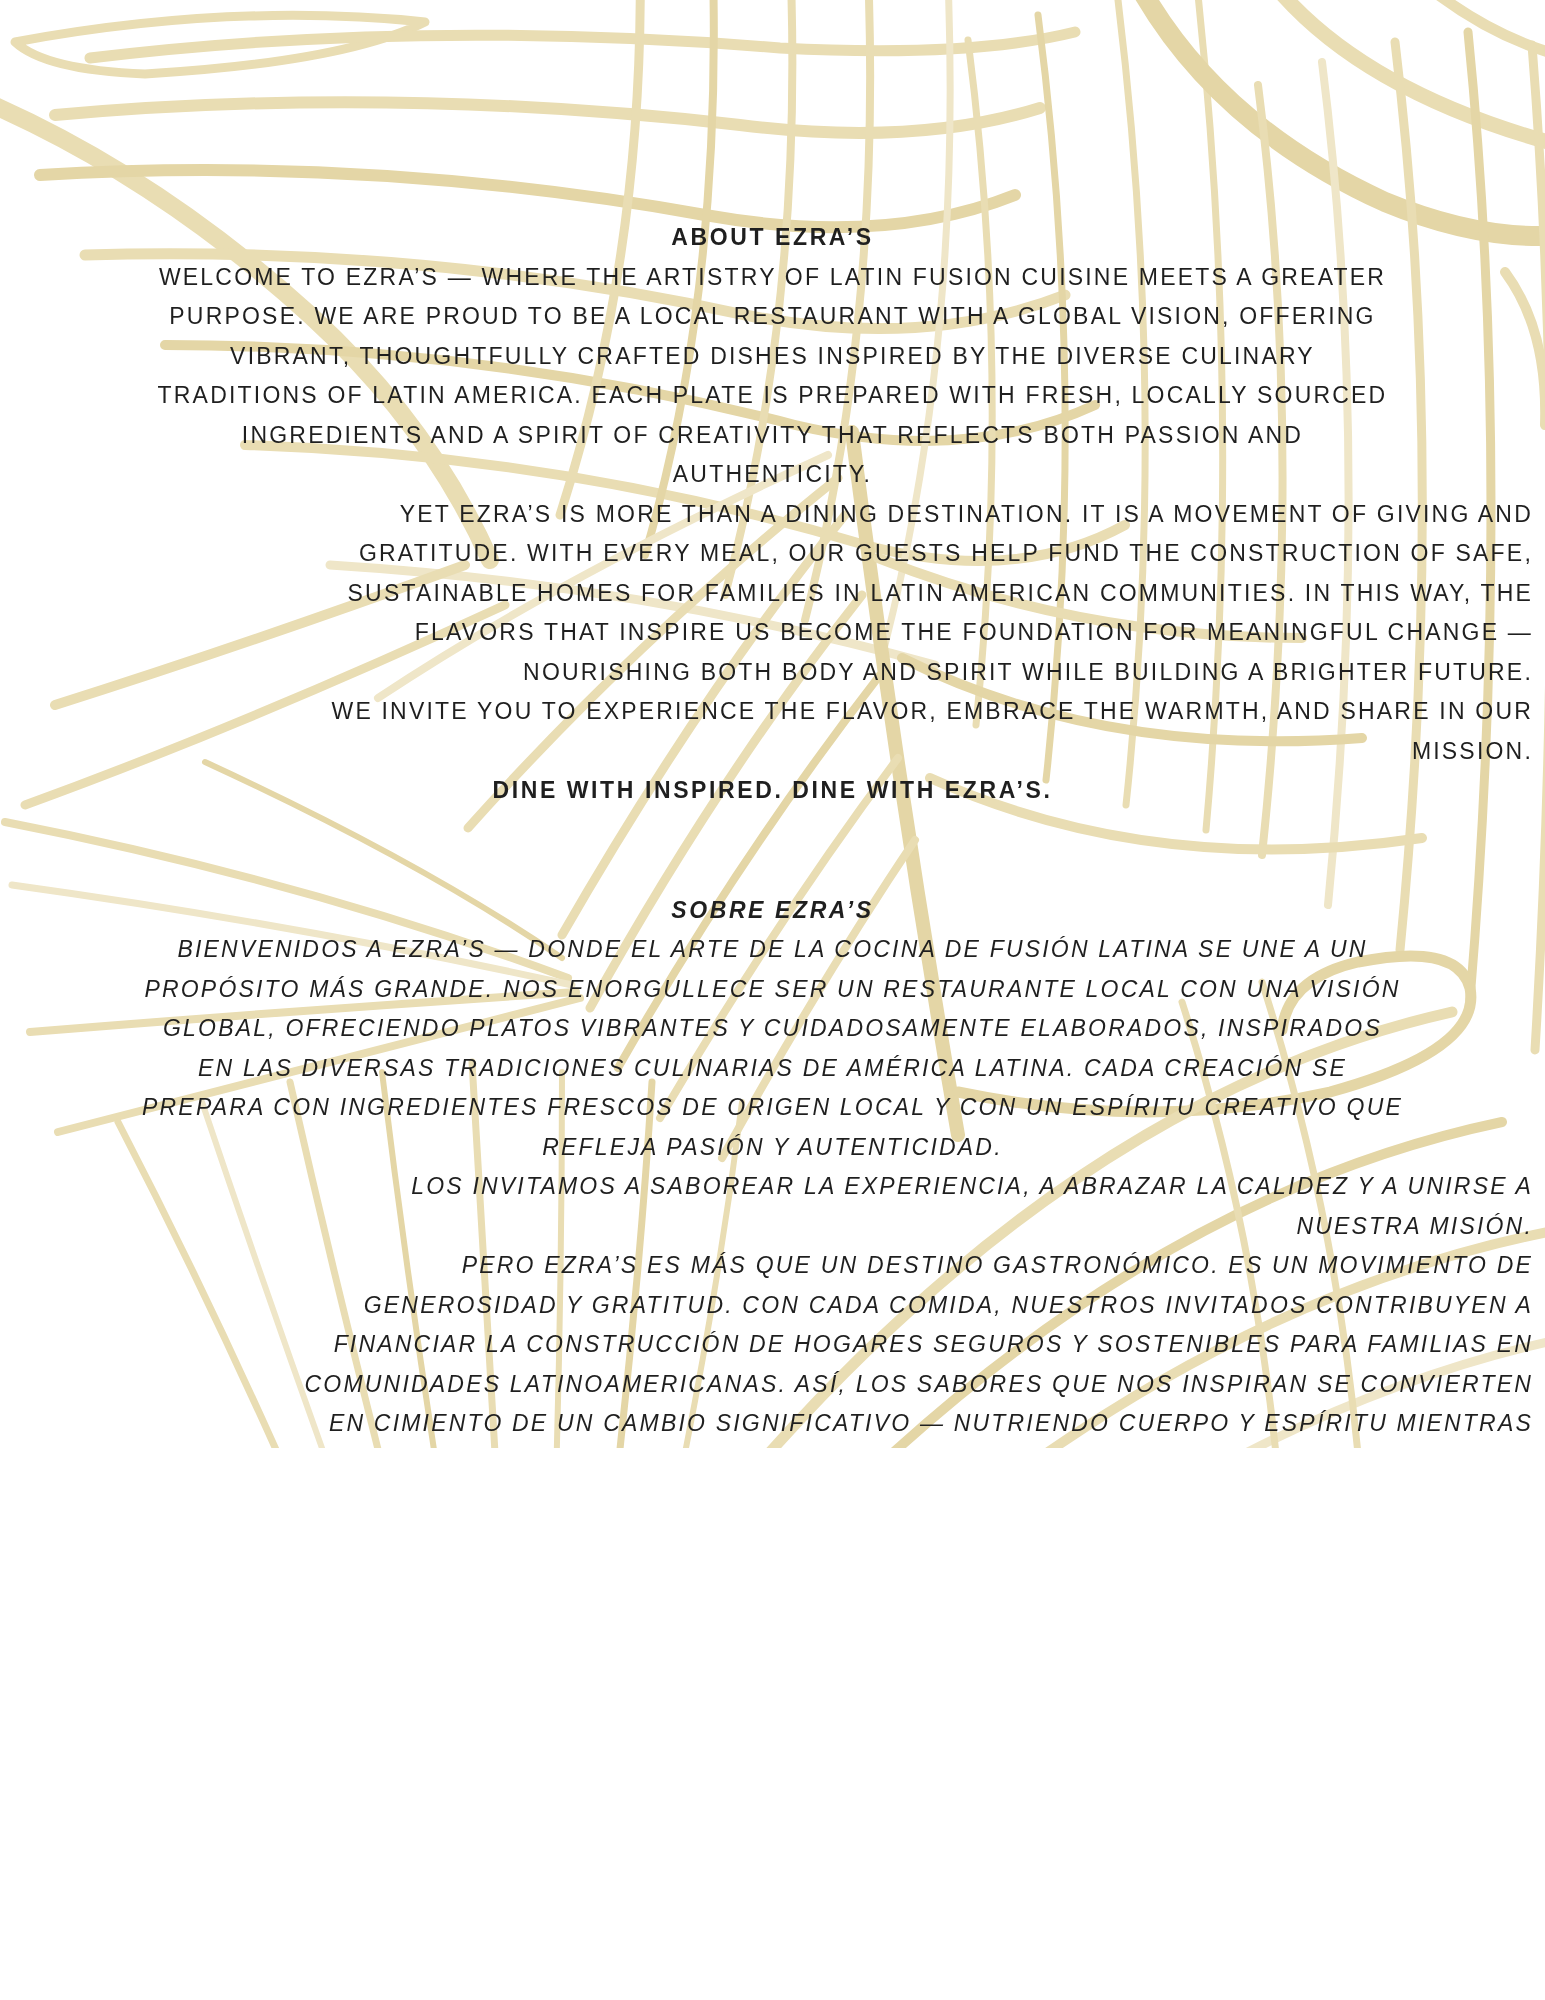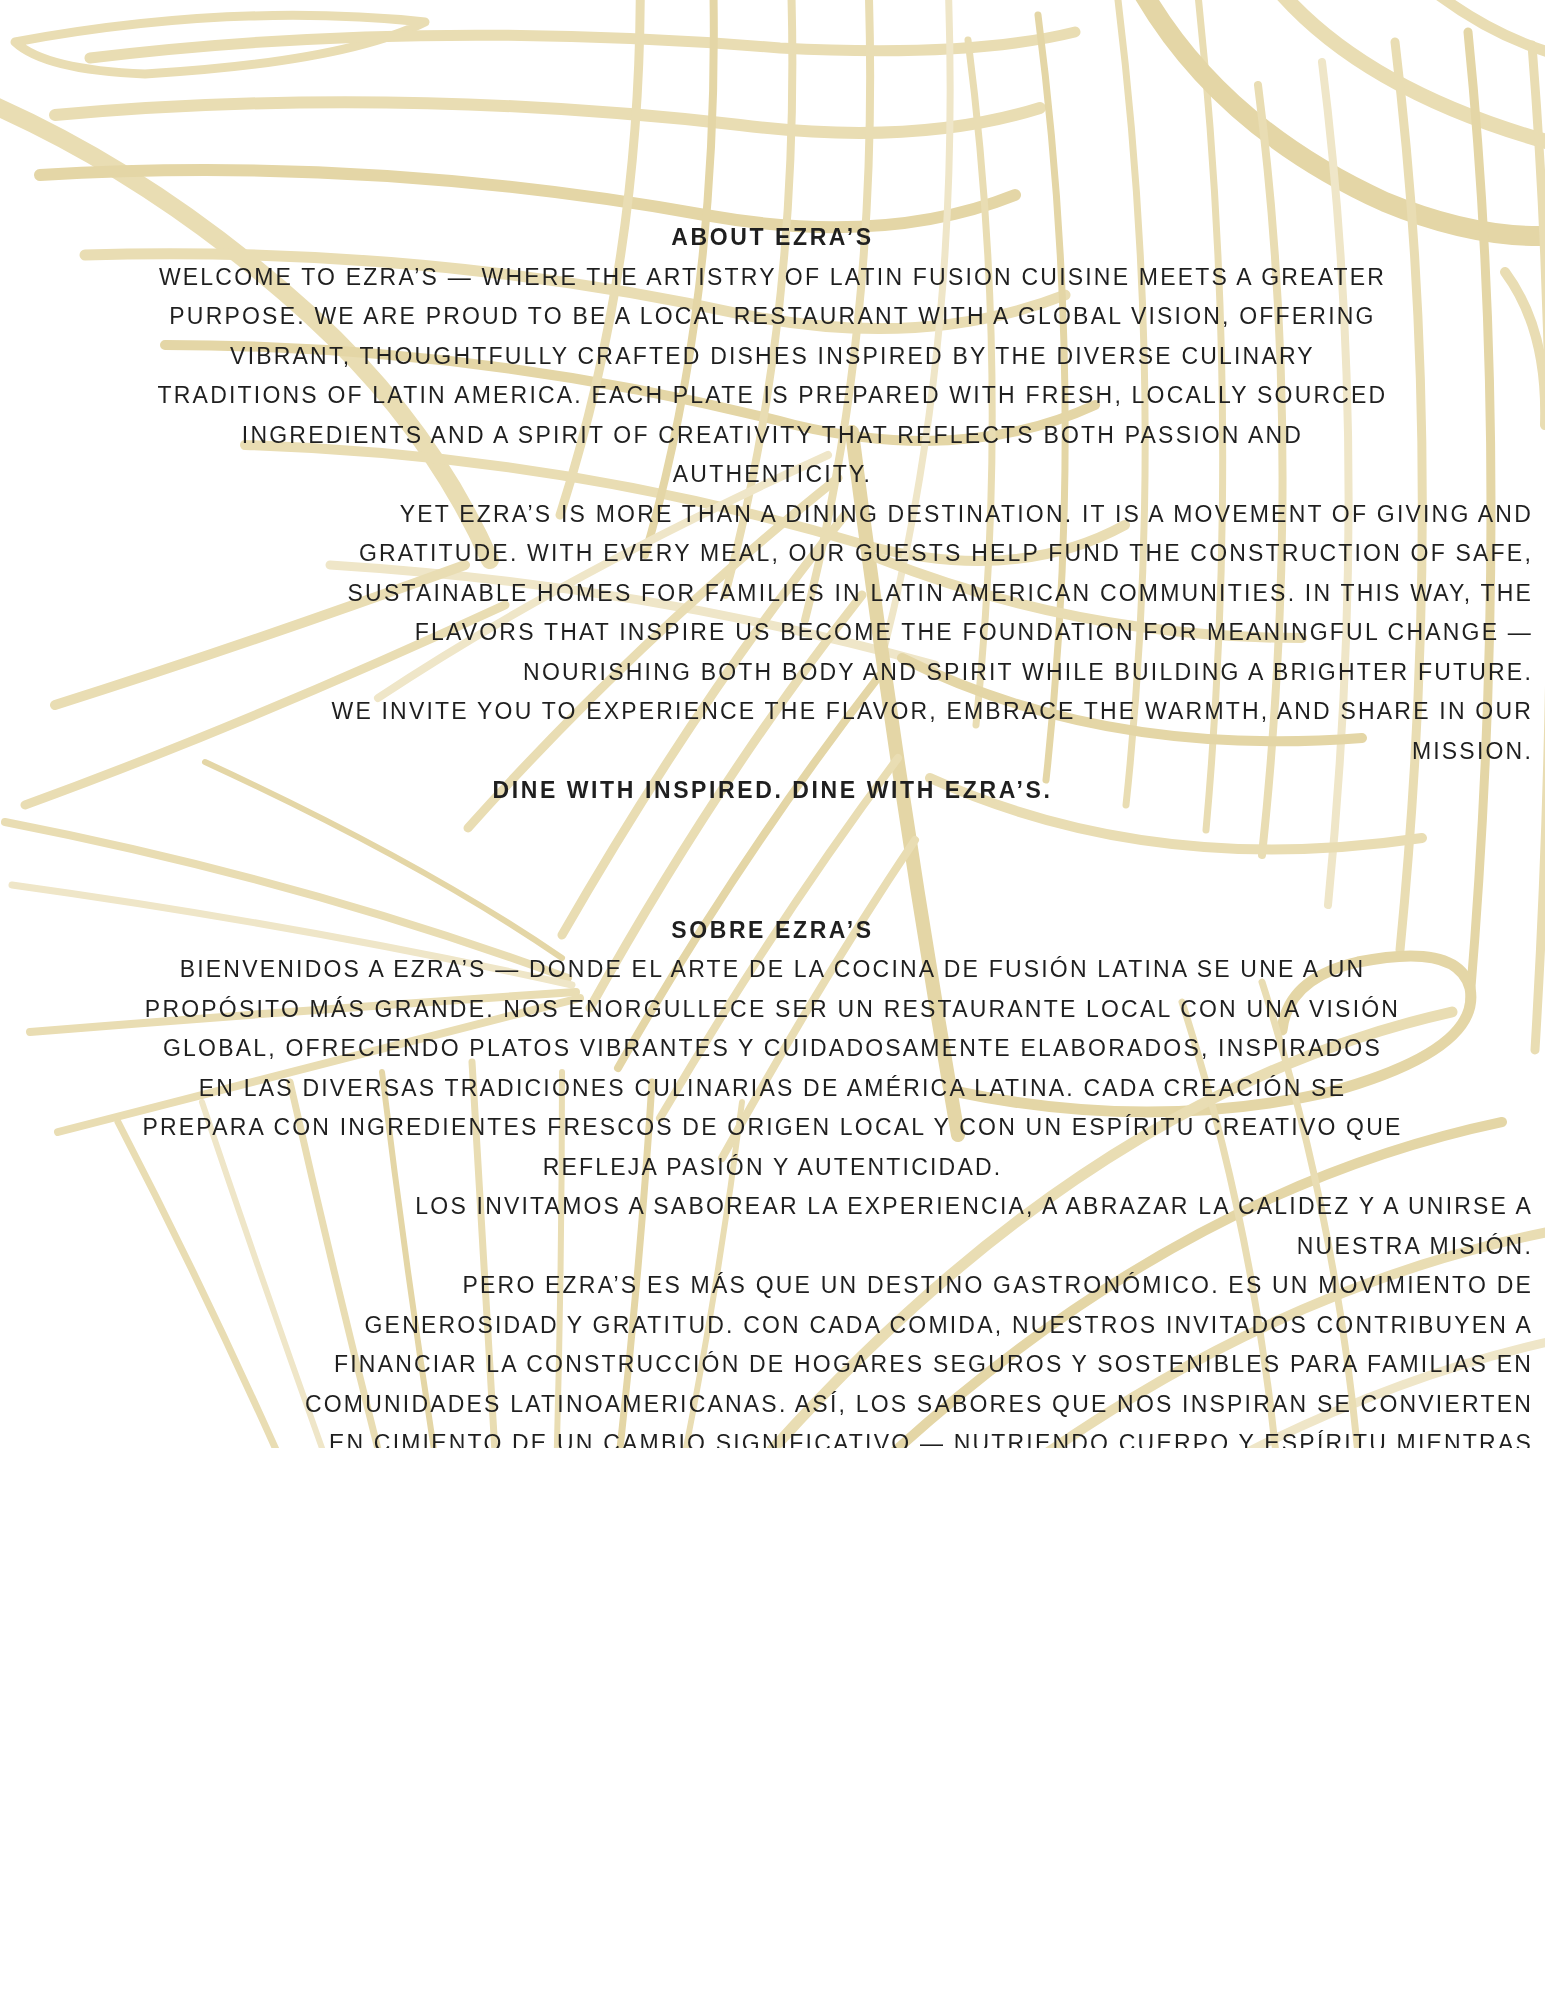--- a/index.html
+++ b/index.html
@@ -32,21 +32,21 @@
   }
   .content p, .content h2{
     margin:0;
     white-space:pre-line;
     font-size:23px;
     line-height:39.5px;
   }
   .heading{font-weight:700;letter-spacing:2.6px;}
   .tagline{font-weight:700;letter-spacing:2.6px;}
   .mt-para{margin-top:43px;text-align:right;}
-  .mt-section{margin-top:100px;}
+  .mt-section{margin-top:80px;font-style:italic;}
 </style>
 </head>
 <body>
 
 <div class="page">
 
   <svg class="bg-art" viewBox="0 0 1545 2000" preserveAspectRatio="none" aria-hidden="true">
 
     <g>
       <path class="sA" stroke-width="18" d="M -30 95 Q 150 170 310 315 Q 430 425 490 560"></path>

